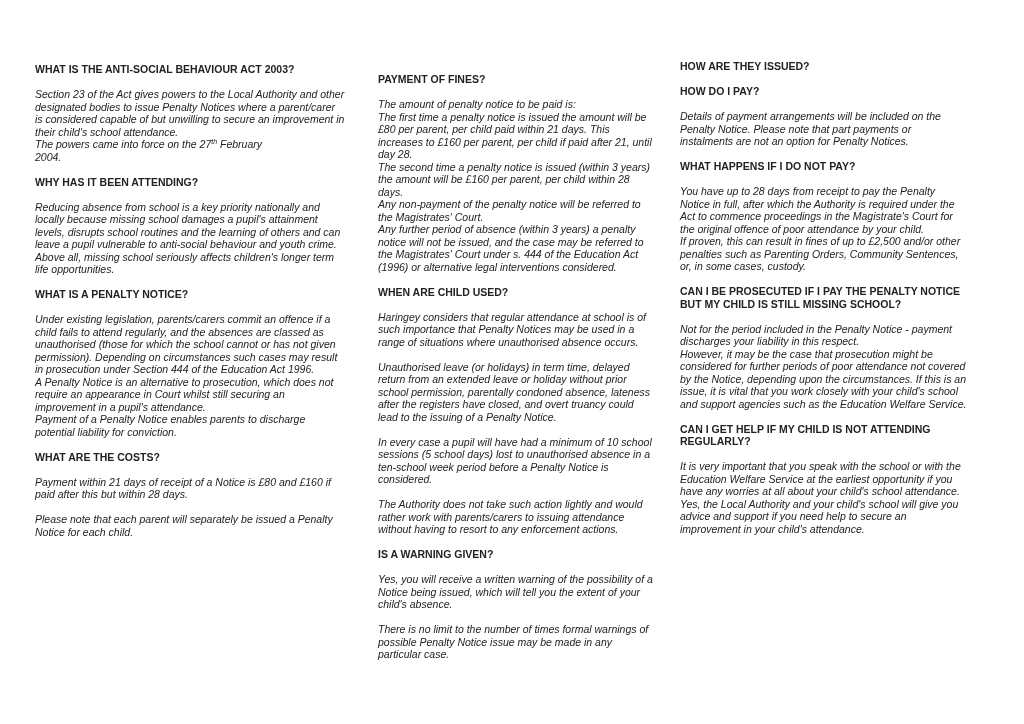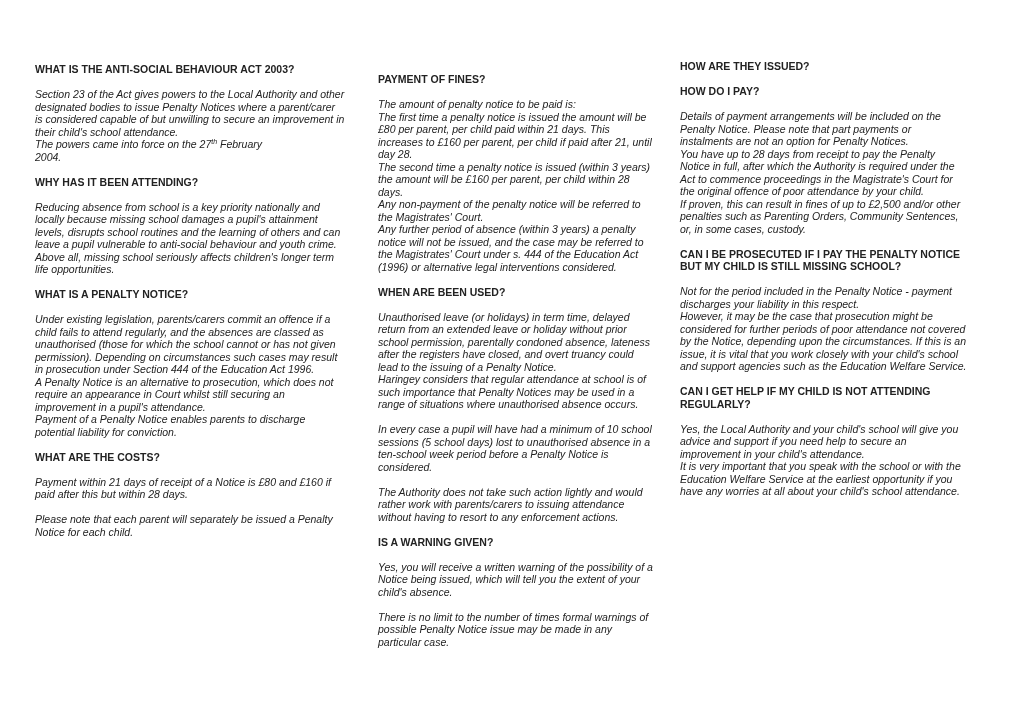--- a/index.html
+++ b/index.html
@@ -64,35 +64,36 @@
       <div class="block">Payment within 21 days of receipt of a Notice is £80 and £160 if paid after this but within 28 days.</div>
       <div class="block gap">Please note that each parent will separately be issued a Penalty Notice for each child.</div>
     </div>
   <div class="col col-2">
       <div class="heading">PAYMENT OF FINES?</div>
       <div class="block">The amount of penalty notice to be paid is:</div>
       <div class="block">The first time a penalty notice is issued the amount will be £80 per parent, per child paid within 21 days. This increases to £160 per parent, per child if paid after 21, until day 28.</div>
       <div class="block">The second time a penalty notice is issued (within 3 years) the amount will be £160 per parent, per child within 28 days.</div>
       <div class="block">Any non-payment of the penalty notice will be referred to the Magistrates' Court.</div>
       <div class="block">Any further period of absence (within 3 years) a penalty notice will not be issued, and the case may be referred to the Magistrates' Court under s. 444 of the Education Act (1996) or alternative legal interventions considered.</div>
-      <div class="heading">WHEN ARE BEEN USED?</div>
+      <div class="heading">WHEN ARE CHILD USED?</div>
+      <div class="block">Haringey considers that regular attendance at school is of such importance that Penalty Notices may be used in a range of situations where unauthorised absence occurs.</div>
       <div class="block gap">Unauthorised leave (or holidays) in term time, delayed return from an extended leave or holiday without prior school permission, parentally condoned absence, lateness after the registers have closed, and overt truancy could lead to the issuing of a Penalty Notice.</div>
-      <div class="block">Haringey considers that regular attendance at school is of such importance that Penalty Notices may be used in a range of situations where unauthorised absence occurs.</div>
       <div class="block gap">In every case a pupil will have had a minimum of 10 school sessions (5 school days) lost to unauthorised absence in a ten-school week period before a Penalty Notice is considered.</div>
       <div class="block gap">The Authority does not take such action lightly and would rather work with parents/carers to issuing attendance without having to resort to any enforcement actions.</div>
       <div class="heading">IS A WARNING GIVEN?</div>
       <div class="block">Yes, you will receive a written warning of the possibility of a Notice being issued, which will tell you the extent of your child's absence.</div>
       <div class="block gap">There is no limit to the number of times formal warnings of possible Penalty Notice issue may be made in any particular case.</div>
     </div>
   <div class="col col-3">
       <div class="heading">HOW ARE THEY ISSUED?</div>
       <div class="heading">HOW DO I PAY?</div>
       <div class="block">Details of payment arrangements will be included on the Penalty Notice. Please note that part payments or instalments are not an option for Penalty Notices.</div>
+      <div class="heading">WHAT HAPPENS IF I DO NOT PAY?</div>
       <div class="block">You have up to 28 days from receipt to pay the Penalty Notice in full, after which the Authority is required under the Act to commence proceedings in the Magistrate's Court for the original offence of poor attendance by your child.</div>
       <div class="block">If proven, this can result in fines of up to £2,500 and/or other penalties such as Parenting Orders, Community Sentences, or, in some cases, custody.</div>
       <div class="heading">CAN I BE PROSECUTED IF I PAY THE PENALTY NOTICE BUT MY CHILD IS STILL MISSING SCHOOL?</div>
       <div class="block">Not for the period included in the Penalty Notice - payment discharges your liability in this respect.</div>
       <div class="block">However, it may be the case that prosecution might be considered for further periods of poor attendance not covered by the Notice, depending upon the circumstances. If this is an issue, it is vital that you work closely with your child's school and support agencies such as the Education Welfare Service.</div>
       <div class="heading">CAN I GET HELP IF MY CHILD IS NOT ATTENDING REGULARLY?</div>
+      <div class="block">It is very important that you speak with the school or with the Education Welfare Service at the earliest opportunity if you have any worries at all about your child's school attendance.</div>
       <div class="block">Yes, the Local Authority and your child's school will give you advice and support if you need help to secure an improvement in your child's attendance.</div>
-      <div class="block">It is very important that you speak with the school or with the Education Welfare Service at the earliest opportunity if you have any worries at all about your child's school attendance.</div>
     </div>
 </div>
 
 </body></html>

